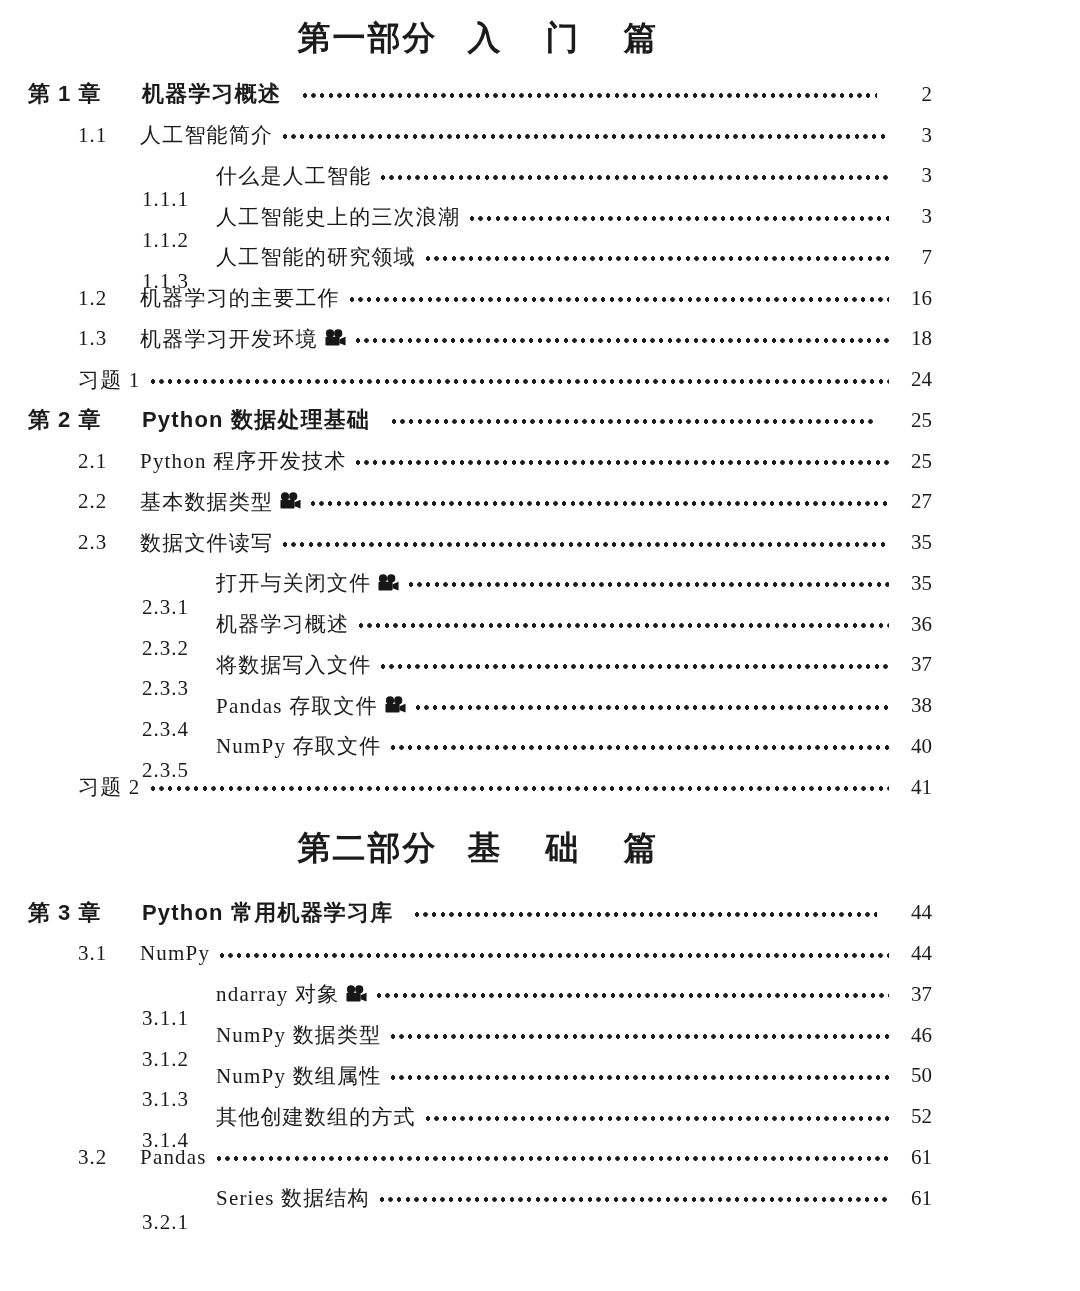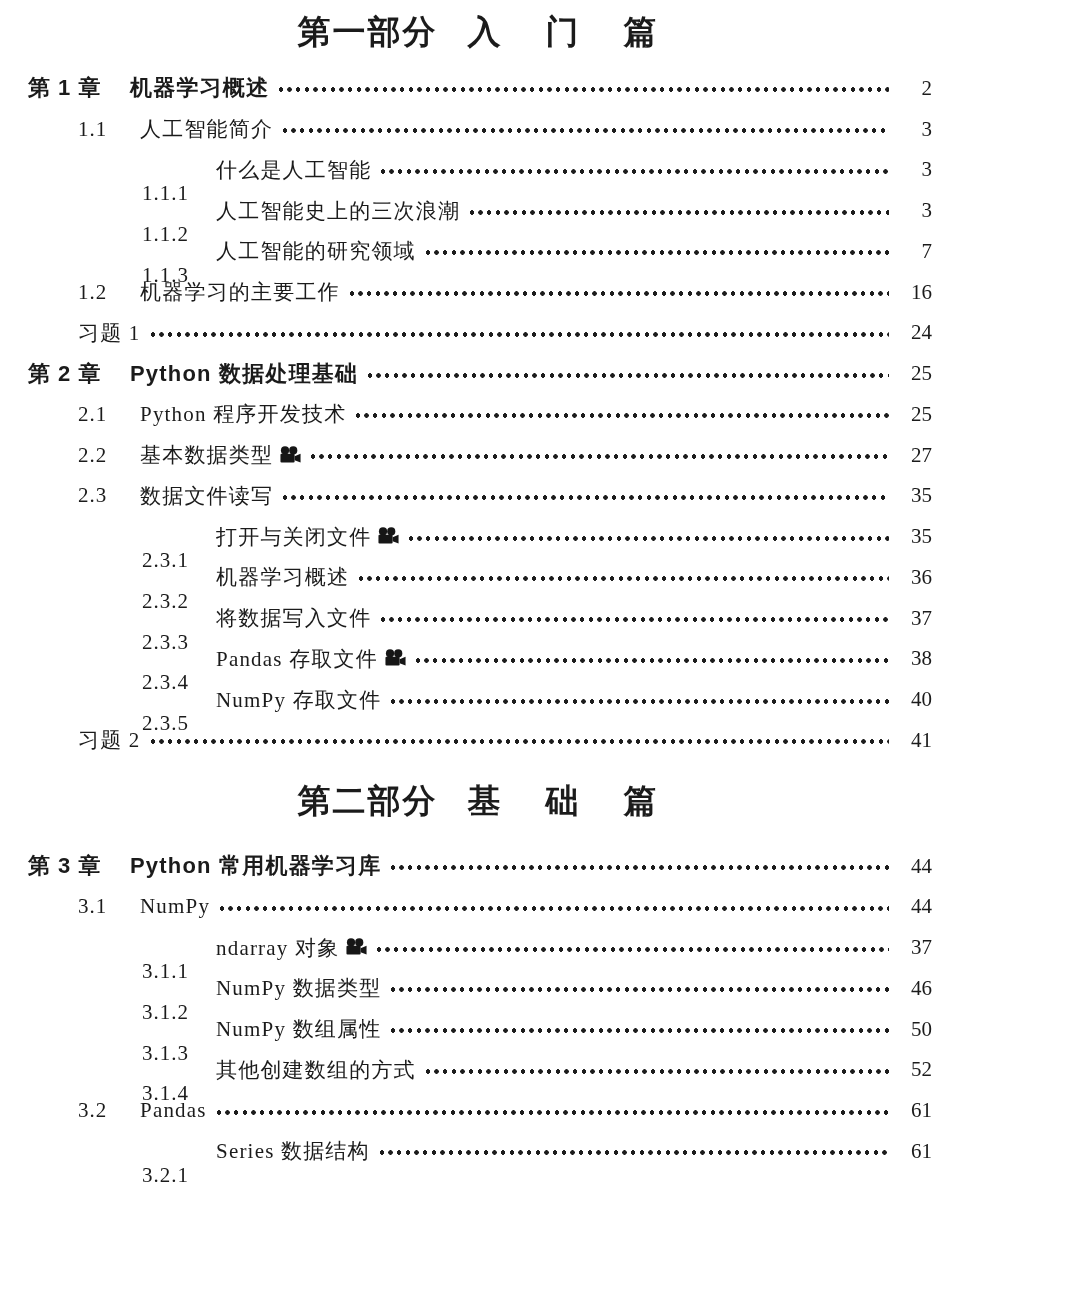--- a/index.html
+++ b/index.html
@@ -11,21 +11,21 @@
     width: 1080px;
     height: 1291px;
     overflow: hidden;
     color: #1b1b1b;
     font-family: "Liberation Serif", "DejaVu Serif", serif;
   }
   .page {
     box-sizing: border-box;
     width: 980px;
     height: 1291px;
-    padding: 6px 48px 0 28px;
+    padding: 12px 48px 0 28px;
     overflow: hidden;
   }
   .part-heading {
     margin: 4px 0 13px 0;
     text-align: center;
     font-family: "Liberation Sans", "DejaVu Sans", sans-serif;
     font-weight: 700;
     font-size: 33px;
     letter-spacing: 2px;
     white-space: nowrap;
@@ -49,20 +49,21 @@
   }
   .title {
     flex: 0 0 auto;
     white-space: nowrap;
     letter-spacing: 1.2px;
   }
   .lvl-chapter {
     font-family: "Liberation Sans", "DejaVu Sans", sans-serif;
     font-weight: 700;
     font-size: 22px;
+    gap: 12px;
   }
   .lvl-chapter .num { width: 102px; }
   .lvl-section, .lvl-exercise { padding-left: 50px; }
   .lvl-section .num { width: 62px; }
   .lvl-subsection { padding-left: 114px; }
   .lvl-subsection .num { width: 74px; margin-top: 48px; }
   .video-icon {
     flex: 0 0 auto;
     margin-left: 7px;
     display: inline-flex;
@@ -138,20 +139,34 @@
   </div>
 
   <div class="row lvl-section">
     <span class="num">1.2</span>
     <span class="title">机器学习的主要工作</span>
 
     <span class="leader"></span>
     <span class="pagenum">16</span>
   </div>
 
+  <div class="row lvl-section">
+    <span class="num">1.3</span>
+    <span class="title">机器学习开发环境</span>
+    <span class="video-icon">
+      <svg width="21" height="19" viewBox="0 0 23 20" fill="#161616" xmlns="http://www.w3.org/2000/svg">
+        <circle cx="5.5" cy="4.5" r="4.5"></circle>
+        <circle cx="14.5" cy="4.5" r="4.5"></circle>
+        <rect x="0.5" y="8" width="15.5" height="9.8" rx="1.2"></rect>
+        <polygon points="16,10.8 22.5,8.1 22.5,17.7 16,15.1"></polygon>
+      </svg>
+    </span>
+    <span class="leader"></span>
+    <span class="pagenum">18</span>
+  </div>
 
   <div class="row lvl-exercise">
 
     <span class="title">习题 1</span>
 
     <span class="leader"></span>
     <span class="pagenum">24</span>
   </div>
 
   <div class="row lvl-chapter">

